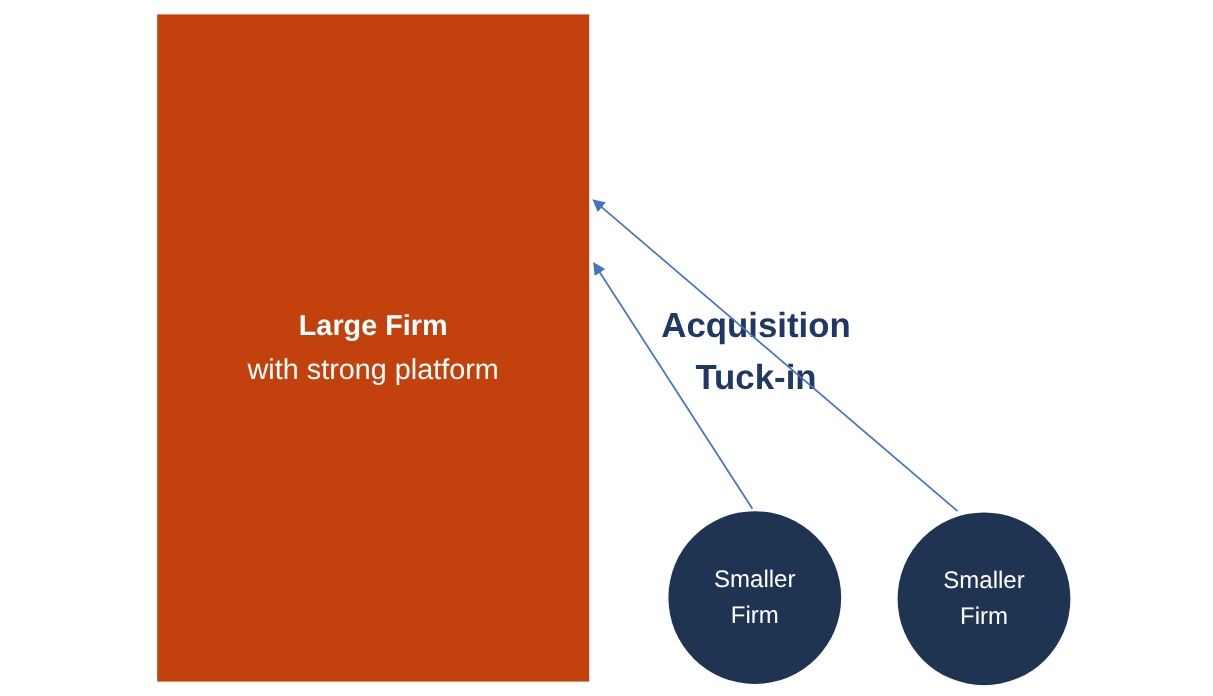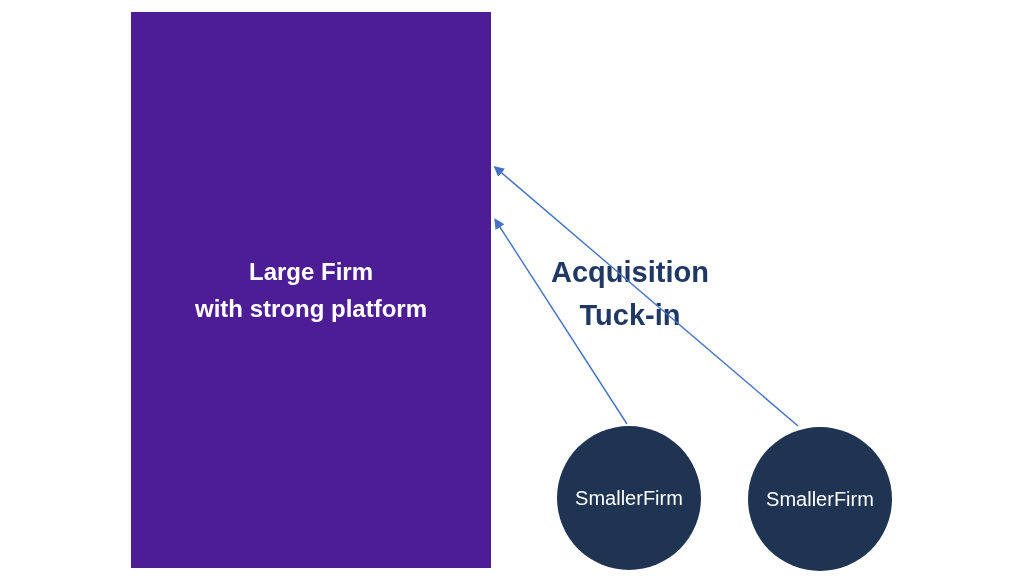--- a/index.html
+++ b/index.html
@@ -27,40 +27,40 @@
     justify-content: center;
     text-align: center;
   }
   .lf-title {
     font-size: 24px;
     font-weight: 700;
     line-height: 37px;
   }
   .lf-subtitle {
     font-size: 24px;
-    font-weight: 700;
+    font-weight: 400;
     line-height: 37px;
   }
   .tuckin-label {
     position: absolute;
     left: 450px;
     top: 251px;
     width: 360px;
     text-align: center;
     font-size: 29px;
     font-weight: 700;
     line-height: 43px;
   }
   .circle {
     position: absolute;
     width: 144px;
     height: 144px;
     border-radius: 50%;
     display: flex;
-    flex-direction: row;
+    flex-direction: column;
     align-items: center;
     justify-content: center;
     text-align: center;
     font-size: 20px;
     font-weight: 400;
     line-height: 30px;
   }
   .circle-left  { left: 557px; top: 426px; }
   .circle-right { left: 748px; top: 427px; }
   .arrows {
@@ -70,21 +70,21 @@
     width: 1011px;
     height: 580px;
     pointer-events: none;
   }
 </style>
 </head>
 <body>
 
 <div class="canvas" style="background-color: rgb(255, 255, 255);">
 
-  <div class="large-firm" style="background-color: #4c1d95;">
+  <div class="large-firm" style="background-color: #c2410c;">
     <div class="lf-title" style="color: rgb(255, 255, 255);">Large Firm</div>
     <div class="lf-subtitle" style="color: rgb(255, 255, 255);">with strong platform</div>
   </div>
 
   <div class="tuckin-label" style="color: rgb(31, 56, 100);">
     <div>Acquisition</div>
     <div>Tuck-in</div>
   </div>
 
   <div class="circle circle-left" style="background-color: rgb(31, 51, 83);">

